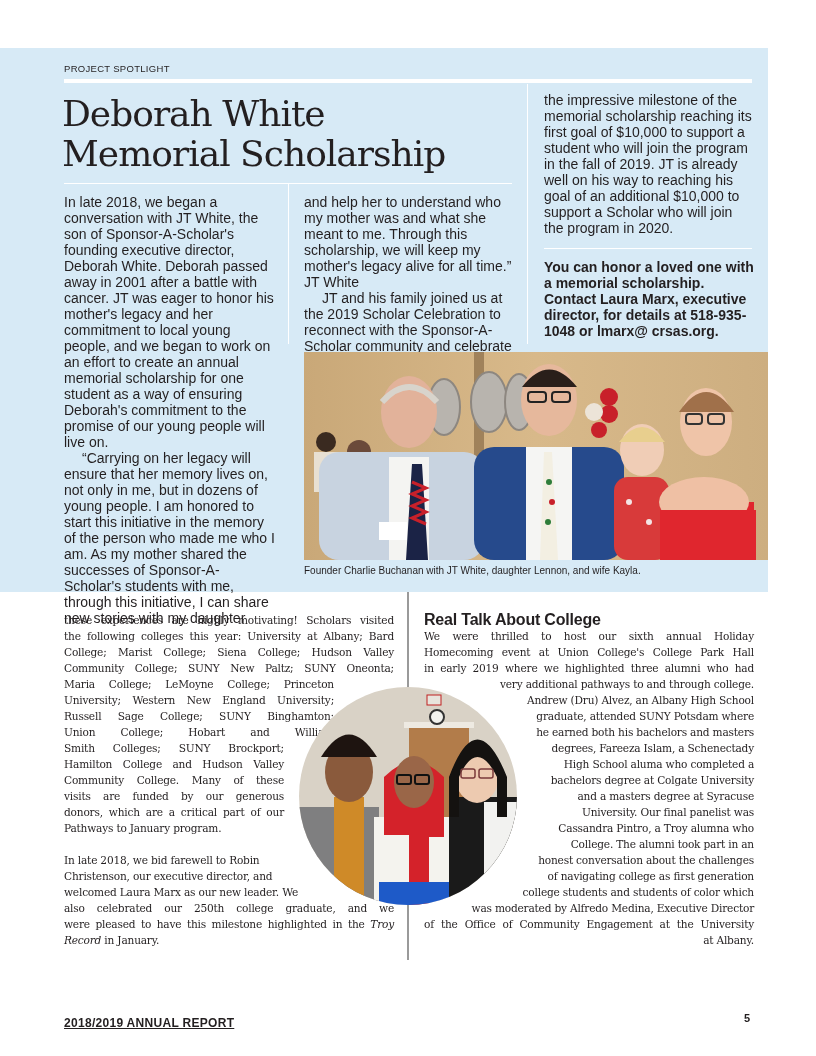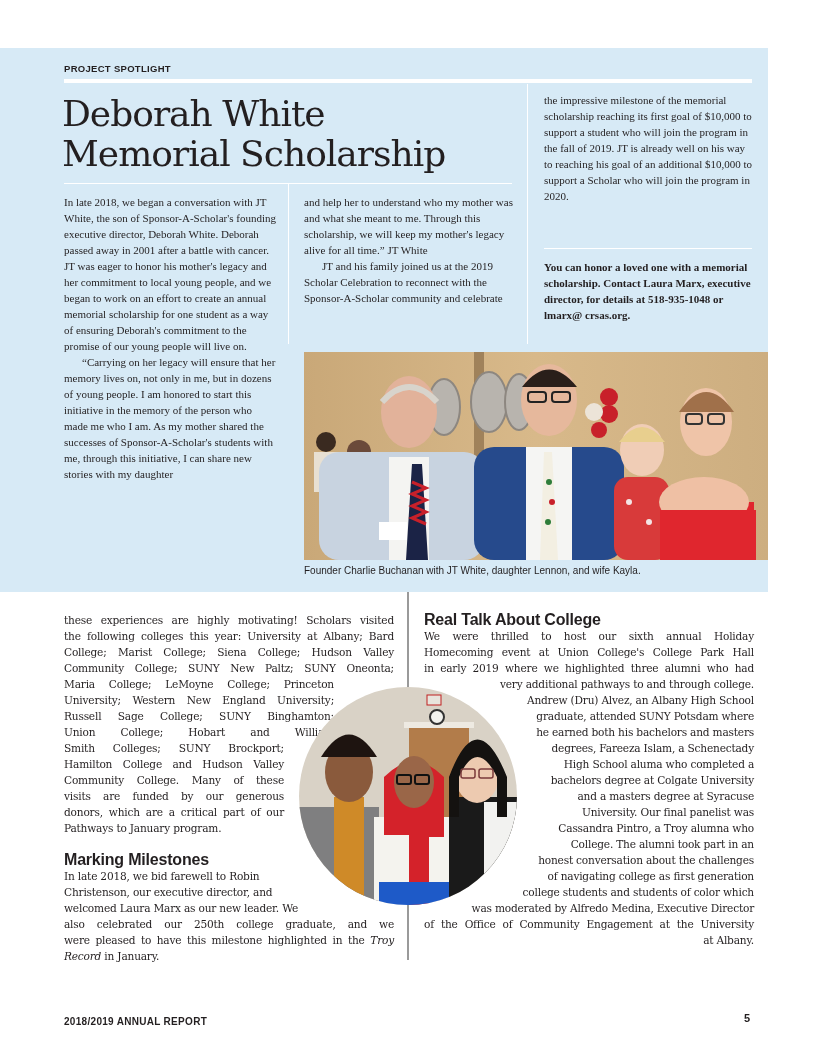--- a/index.html
+++ b/index.html
@@ -1,27 +1,27 @@
 <!DOCTYPE html>
 <html><head>
 <meta charset="utf-8">
 <style>
   html, body { margin:0; padding:0; }
   body { width:816px; height:1056px; position:relative; background:#ffffff; overflow:hidden; color:#231f20; }
   .sans { font-family:"Liberation Sans", "DejaVu Sans", sans-serif; }
 
   #panel { position:absolute; left:0; top:48px; width:768px; height:544px; background:#d7eaf6; }
-  #kicker { position:absolute; left:64px; top:63px; font-size:9.5px; font-weight:bold; letter-spacing:0.3px; }
+  #kicker { position:absolute; left:64px; top:63px; font-size:9.5px; font-weight:normal; letter-spacing:0.3px; }
   #kicker-rule { position:absolute; left:64px; top:79px; width:688px; height:4px; background:#ffffff; }
   #title { position:absolute; left:62px; top:94px; width:460px; font-family:"DejaVu Serif", serif; font-weight:normal; font-size:36px; line-height:40px; letter-spacing:-1px; margin:0; }
   #title-rule { position:absolute; left:64px; top:183px; width:448px; height:1px; background:#ffffff; }
   #col-div-1 { position:absolute; left:288px; top:184px; width:1px; height:160px; background:#ffffff; }
   #col-div-2 { position:absolute; left:527px; top:84px; width:1px; height:260px; background:#ffffff; }
 
-  .body-sans { font-family:Liberation Serif, serif; font-size:11px; line-height:16px; }
+  .body-sans { font-family:Liberation Sans, sans-serif; font-size:14px; line-height:16px; }
   .indent { text-indent:18px; }
   #col1 { position:absolute; left:64px; top:194px; width:212px; }
   #col2 { position:absolute; left:304px; top:194px; width:212px; }
   #col3 { position:absolute; left:544px; top:92px; width:210px; }
   #col3-rule { position:absolute; left:544px; top:248px; width:208px; height:1px; background:#ffffff; }
   #col3-cta { position:absolute; left:544px; top:259px; width:210px; font-weight:bold; }
   p { margin:0; }
 
   #photo1 { position:absolute; left:304px; top:352px; width:464px; height:208px; overflow:hidden; }
   #caption1 { position:absolute; left:304px; top:565px; font-family:"Liberation Sans", sans-serif; font-size:10px; }
@@ -31,21 +31,21 @@
   .body-serif { font-family:"DejaVu Serif", serif; font-size:10.6px; line-height:16px; letter-spacing:-0.2px; }
   #left-col { position:absolute; left:64px; top:612px; width:330px; }
   #right-col { position:absolute; left:424px; top:612px; width:330px; text-align:right; }
   .sub { font-family:"Liberation Sans", sans-serif; font-weight:bold; font-size:16px; line-height:16px; text-align:left; }
   .line { display:block; white-space:nowrap; text-align:justify; text-align-last:justify; }
   .line-l { display:block; white-space:nowrap; }
   .line-r { display:block; white-space:nowrap; text-align:right; }
 
   #photo2 { position:absolute; left:299px; top:687px; width:218px; height:218px; border-radius:50%; overflow:hidden; }
 
-  #footer-left { position:absolute; left:64px; top:1016px; font-family:"Liberation Sans", sans-serif; font-size:10px; font-weight:bold; letter-spacing:0.3px; }
+  #footer-left { position:absolute; left:64px; top:1016px; font-family:"Liberation Sans", sans-serif; font-size:12px; font-weight:bold; letter-spacing:0.3px;text-decoration:underline; }
   #footer-right { position:absolute; left:744px; top:1012px; font-family:"Liberation Sans", sans-serif; font-size:11px; font-weight:bold; }
 </style>
 </head>
 <body>
 
 <div id="panel"></div>
 <div id="kicker" class="sans">PROJECT SPOTLIGHT</div>
 <div id="kicker-rule"></div>
 
 <h1 id="title">
@@ -147,21 +147,20 @@
       <span class="line" style="width: 270px;">Russell Sage College; SUNY Binghamton;</span>
       <span class="line" style="width: 270px;">Union College; Hobart and William</span>
       <span class="line" style="width: 220px;">Smith Colleges; SUNY Brockport;</span>
       <span class="line" style="width: 220px;">Hamilton College and Hudson Valley</span>
       <span class="line" style="width: 220px;">Community College. Many of these</span>
       <span class="line" style="width: 220px;">visits are funded by our generous</span>
       <span class="line" style="width: 220px;">donors, which are a critical part of our</span>
       <span class="line-l">Pathways to January program.</span>
     </div>
   <div style="height:16px"></div>
-  <div class="sub">Marking Milestones</div>
   <div id="left-lines-2">
       <span class="line-l">In late 2018, we bid farewell to Robin</span>
       <span class="line-l">Christenson, our executive director, and</span>
       <span class="line-l">welcomed Laura Marx as our new leader. We</span>
       <span class="line">also celebrated our 250th college graduate, and we</span>
     </div>
   <span class="line">
     <span>were pleased to have this milestone highlighted in the </span><i>Troy</i>
   </span>
   <span class="line-l"><i>Record</i><span> in January.</span></span>

